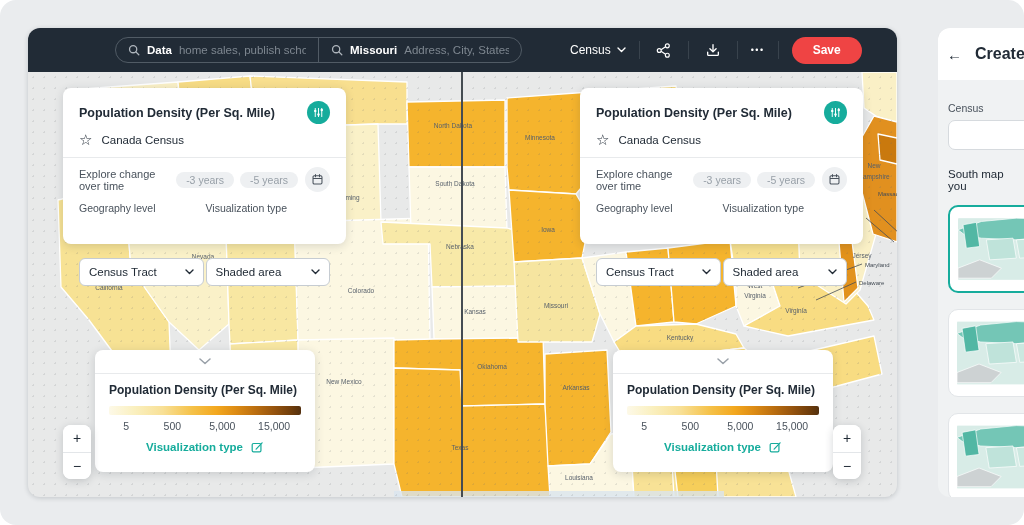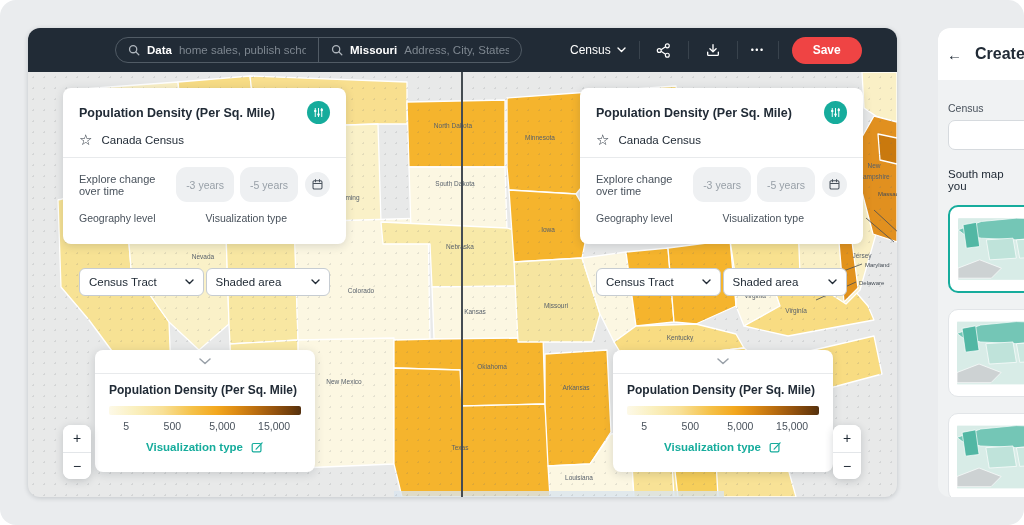--- a/index.html
+++ b/index.html
@@ -29,21 +29,21 @@
   .dataset-card.left{left:35px;} .dataset-card.right{left:552px;}
   .dc-row1{display:flex;align-items:center;justify-content:space-between;}
   .dc-title{font-size:12.5px;font-weight:700;color:#212B36;}
   .badge{width:23px;height:23px;border-radius:50%;background:#16AC9C;display:flex;align-items:center;justify-content:center;flex:none;cursor:pointer;}
   .dc-row2{display:flex;align-items:center;gap:9px;margin-top:8px;}
   .star{font-size:15px;color:#212B36;line-height:1;cursor:pointer;}
   .dc-source{font-size:11.5px;color:#212B36;}
   .dc-hr{border:none;border-top:1px solid #E8EAEC;margin:10px -16px 9px;}
   .dc-row3{display:flex;align-items:center;}
   .dc-explore{font-size:11px;color:#49525C;flex:1;}
-  .pill{background:#EEF0F2;color:#98A0A8;font-size:10.5px;height:35px;padding:0 10px;border-radius:11px;border:none;display:flex;align-items:center;margin-left:6px;cursor:pointer;font-family:"Liberation Sans",sans-serif;}
+  .pill{background:#EEF0F2;color:#98A0A8;font-size:10.5px;height:16px;padding:0 10px;border-radius:11px;border:none;display:flex;align-items:center;margin-left:6px;cursor:pointer;font-family:"Liberation Sans",sans-serif;}
   .cal-btn{width:25px;height:25px;border-radius:13px;background:#EEF0F2;border:none;display:flex;align-items:center;justify-content:center;margin-left:7px;cursor:pointer;}
   .dc-row4{display:flex;gap:2px;margin-top:10px;}
   .dc-col{flex:1;}
   .dc-field-label{font-size:10.5px;color:#49525C;margin-bottom:5px;}
   .select{height:26px;border:1px solid #C6CCD2;border-radius:6px;background:#fff;display:flex;align-items:center;justify-content:space-between;padding:0 9px;font-size:11.5px;color:#212B36;cursor:pointer;margin-top:44px;}
   
   .legend-card{position:absolute;top:322px;width:220px;height:122px;background:#fff;border-radius:8px;box-shadow:0 2px 10px rgba(33,43,54,.16);box-sizing:border-box;z-index:10;}
   .legend-card.left{left:67px;} .legend-card.right{left:585px;}
   .lg-collapse{height:23px;display:flex;align-items:center;justify-content:center;border-bottom:1px solid #E8EAEC;cursor:pointer;}
   .lg-body{padding:9px 14px 0;}

